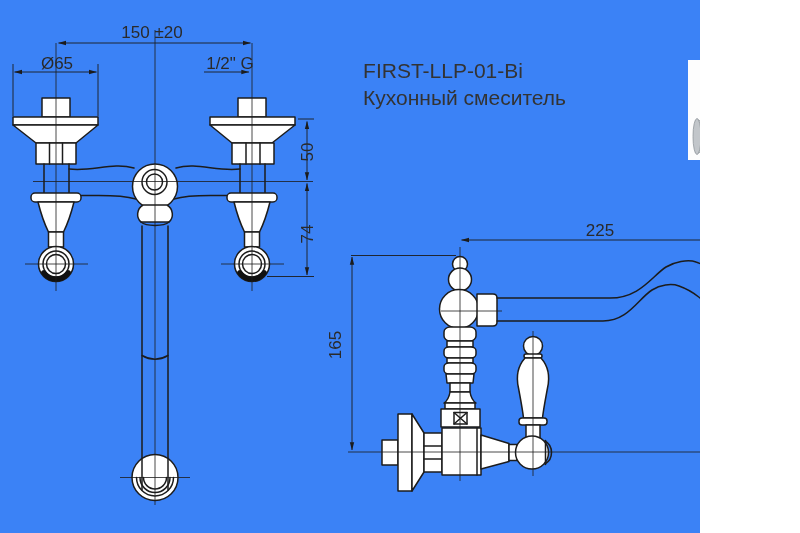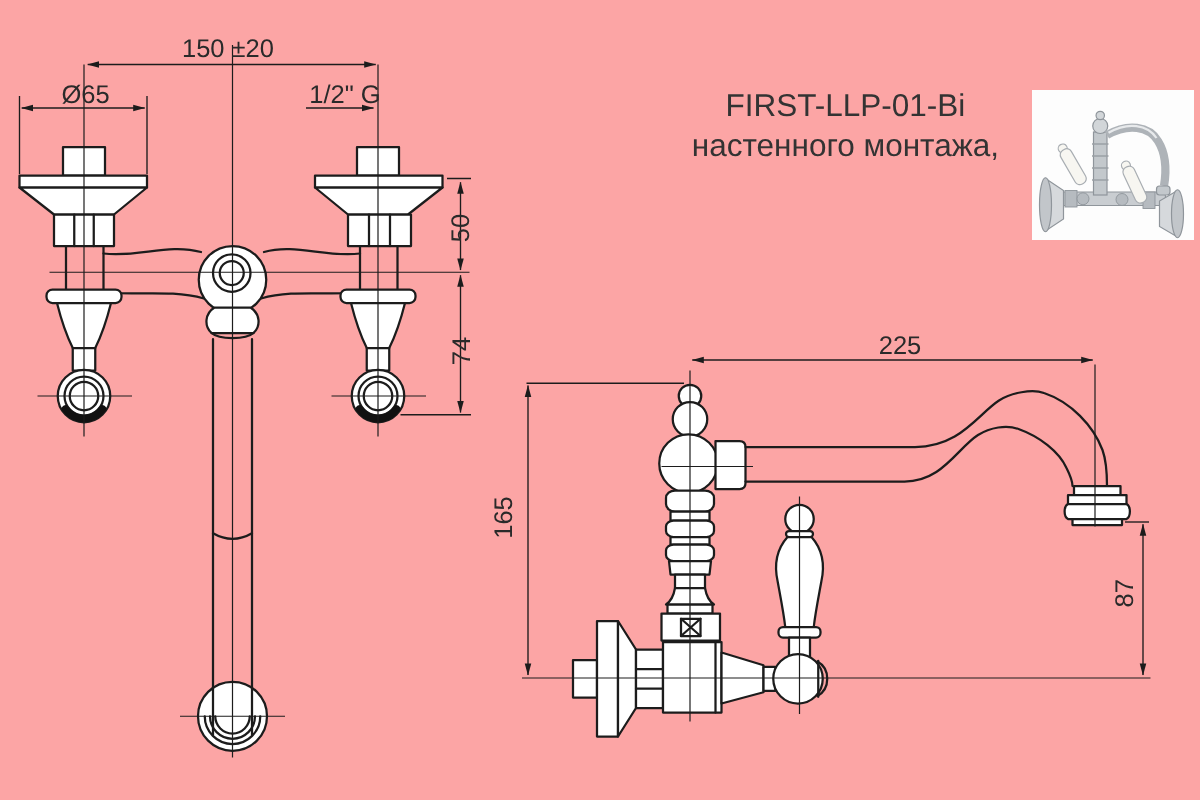--- a/index.html
+++ b/index.html
@@ -1,27 +1,27 @@
 <!DOCTYPE html>
 <html><head>
 <meta charset="utf-8">
 <style>
   html,body{margin:0;padding:0;background:#fff;}
-  .canvas{position:relative;width:800px;height:533px;background:#fca5a5;overflow:hidden;
+  .canvas{position:relative;width:700px;height:533px;background:#3b82f6;overflow:hidden;
           font-family:"Liberation Sans",sans-serif;}
   .drawing{position:absolute;left:0;top:0;}
   
   .obj{stroke:#1c1c1c;stroke-width:1.5;fill:none;stroke-linecap:round;stroke-linejoin:round;}
   .obj .f{fill:#ffffff;}
   .cl{stroke:#1c1c1c;stroke-width:0.8;fill:none;}
   .dl{stroke:#1c1c1c;stroke-width:0.9;fill:none;}
   .blk{stroke:#111111;stroke-width:5;fill:none;}
   text.dim{font:17px "Liberation Sans",sans-serif;fill:#2a2a2a;}
   
-  .product-info{position:absolute;top:57px;right:134px;text-align:center;
+  .product-info{position:absolute;top:57px;right:134px;text-align:left;
                 font-size:21px;line-height:27px;color:#333;white-space:nowrap;}
 </style>
 </head>
 <body>
 
 <div class="canvas">
 
   <svg class="drawing" width="800" height="533" viewBox="0 0 800 533">
     <defs>
       <marker id="arrow" viewBox="0 0 10 10" refX="9.5" refY="5" markerWidth="9" markerHeight="9" orient="auto-start-reverse">
@@ -211,16 +211,16 @@
         <circle cx="757" cy="109" r="3" fill="#f7f6f1" stroke="#a9aeb3" stroke-width="0.8"></circle>
         <rect x="753" y="110" width="8" height="26" rx="3.5" fill="#f7f6f1" stroke="#a9aeb3" stroke-width="0.8"></rect>
       </g>
       <circle cx="722" cy="132.5" r="4" fill="#b6bbc0" stroke="#8f959b" stroke-width="0.6"></circle>
       <circle cx="748" cy="133" r="4" fill="#b6bbc0" stroke="#8f959b" stroke-width="0.6"></circle>
     </g>
   </svg>
 
   <div class="product-info">
     <div>FIRST-LLP-01-Bi</div>
-    <div>настенного монтажа,</div>
+    <div>Кухонный смеситель</div>
   </div>
 
 </div>
 
 </body></html>

